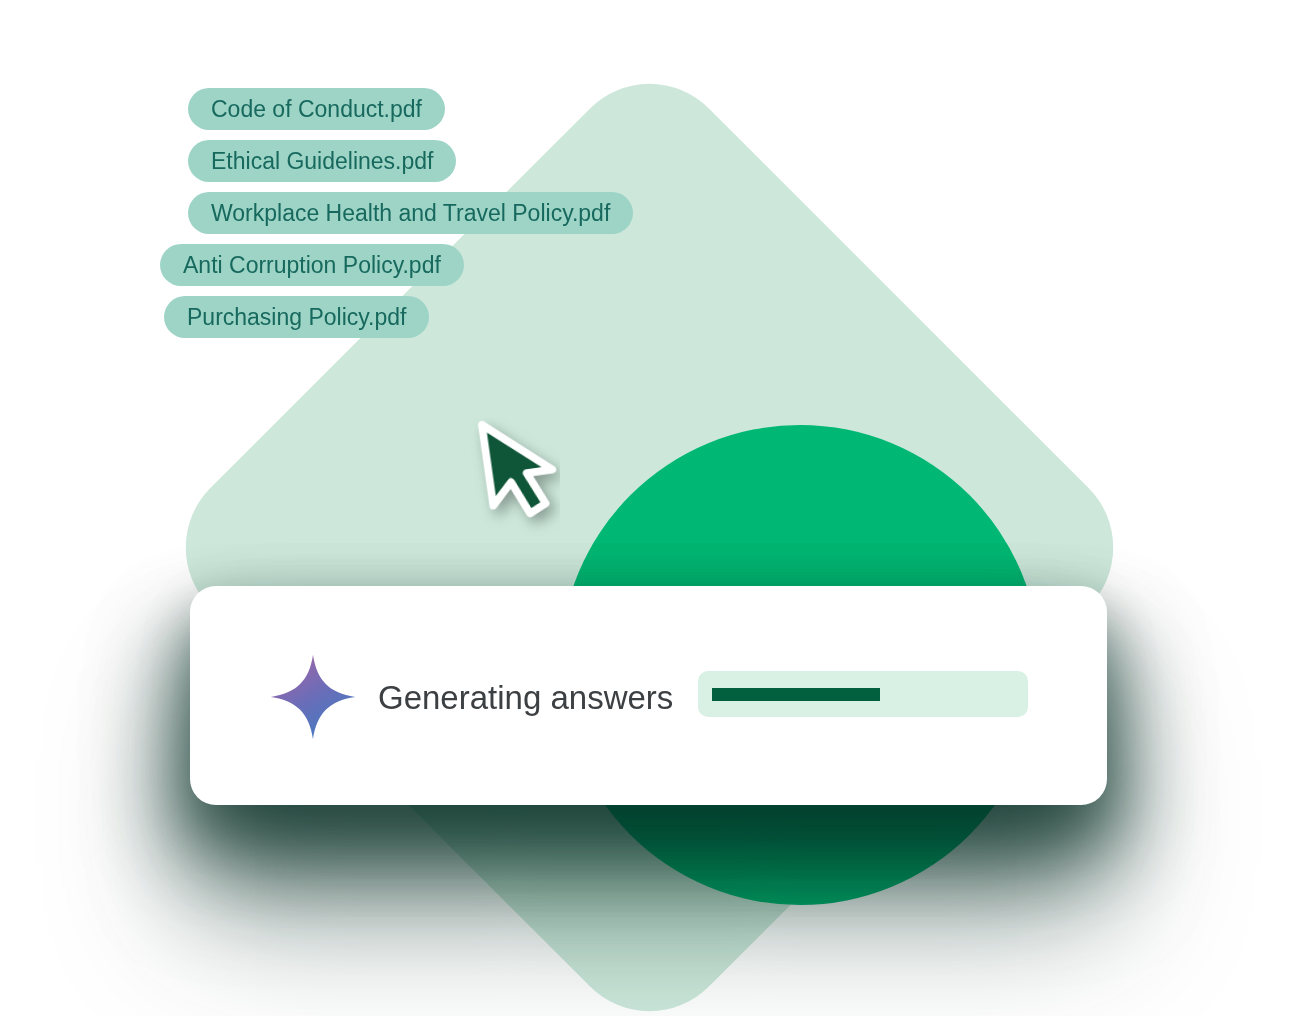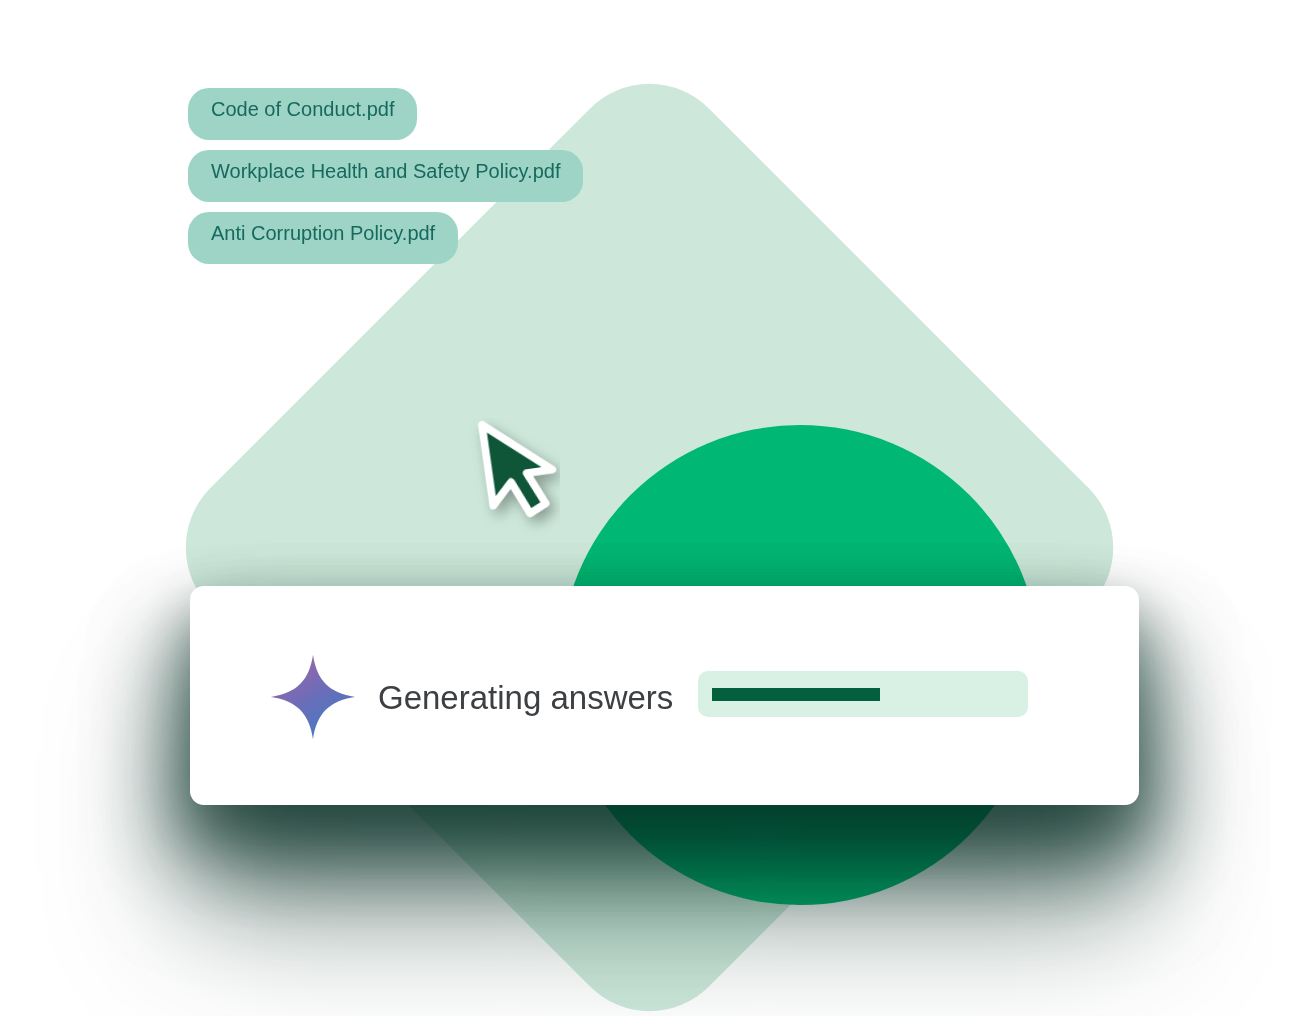--- a/index.html
+++ b/index.html
@@ -29,28 +29,28 @@
   }
   
   .chip-list{
     position:absolute;
     left:160px;top:88px;
     display:flex;
     flex-direction:column;
     align-items:flex-start;
   }
   .chip{
-    height:52px;
+    height:42px;
     line-height:42px;
     padding:0 23px;
     margin-bottom:10px;
     border-radius:21px;
     background:#9dd4c6;
     color:#17695e;
-    font-size:20px;
+    font-size:23px;
     white-space:nowrap;
   }
   .chip:nth-child(1){margin-left:28px;}
   .chip:nth-child(2){margin-left:28px;}
   .chip:nth-child(3){margin-left:28px;}
   .chip:nth-child(4){margin-left:0;}
   .chip:nth-child(5){margin-left:4px;}
   .chip:nth-child(6){margin-left:4px;}
   .chip:nth-child(7){margin-left:0;}
   
@@ -58,28 +58,27 @@
     position:absolute;
     left:468px;top:418px;
     width:92px;height:118px;
   }
   
   .card{
     position:absolute;
     left:190px;top:586px;
     width:917px;height:219px;
     background:#ffffff;
-    border-radius:14px;
+    border-radius:26px;
     box-shadow:
       0 24px 48px rgba(5,45,35,0.32),
       0 70px 95px rgba(5,45,35,0.50),
       0 115px 140px rgba(5,45,35,0.35),
       -28px 40px 80px rgba(5,45,35,0.28),
       28px 40px 80px rgba(5,45,35,0.28);
-    padding-left: 32px;
   }
   .sparkle{
     position:absolute;
     left:80px;top:68px;
     width:86px;height:86px;
   }
   .card-label{
     position:absolute;
     left:188px;top:94px;
     font-size:33px;
@@ -109,24 +108,30 @@
 
   <div class="diamond"></div>
 
   <div class="circle"></div>
 
   <div class="chip-list">
     <div class="chip">
       <span>Code of Conduct.pdf</span>
     </div>
     <div class="chip">
-      <span>Workplace Health and Safety Policy.pdf</span>
+      <span>Ethical Guidelines.pdf</span>
+    </div>
+    <div class="chip">
+      <span>Workplace Health and Travel Policy.pdf</span>
     </div>
     <div class="chip">
       <span>Anti Corruption Policy.pdf</span>
+    </div>
+    <div class="chip">
+      <span>Purchasing Policy.pdf</span>
     </div>
   </div>
 
   <svg class="cursor" viewBox="0 0 40 52" aria-hidden="true">
     <g transform="rotate(-8 6 4)" style="filter:drop-shadow(2px 3px 3px rgba(50,60,55,0.45));">
       <path d="M6 3 L6 39 L15.2 29.8 L21.6 44.6 L29 41.2 L22.6 26.8 L34 26.8 Z" fill="#0f5638" stroke="#ffffff" stroke-width="3.4" stroke-linejoin="round"></path>
     </g>
   </svg>
 
   <div class="card">

